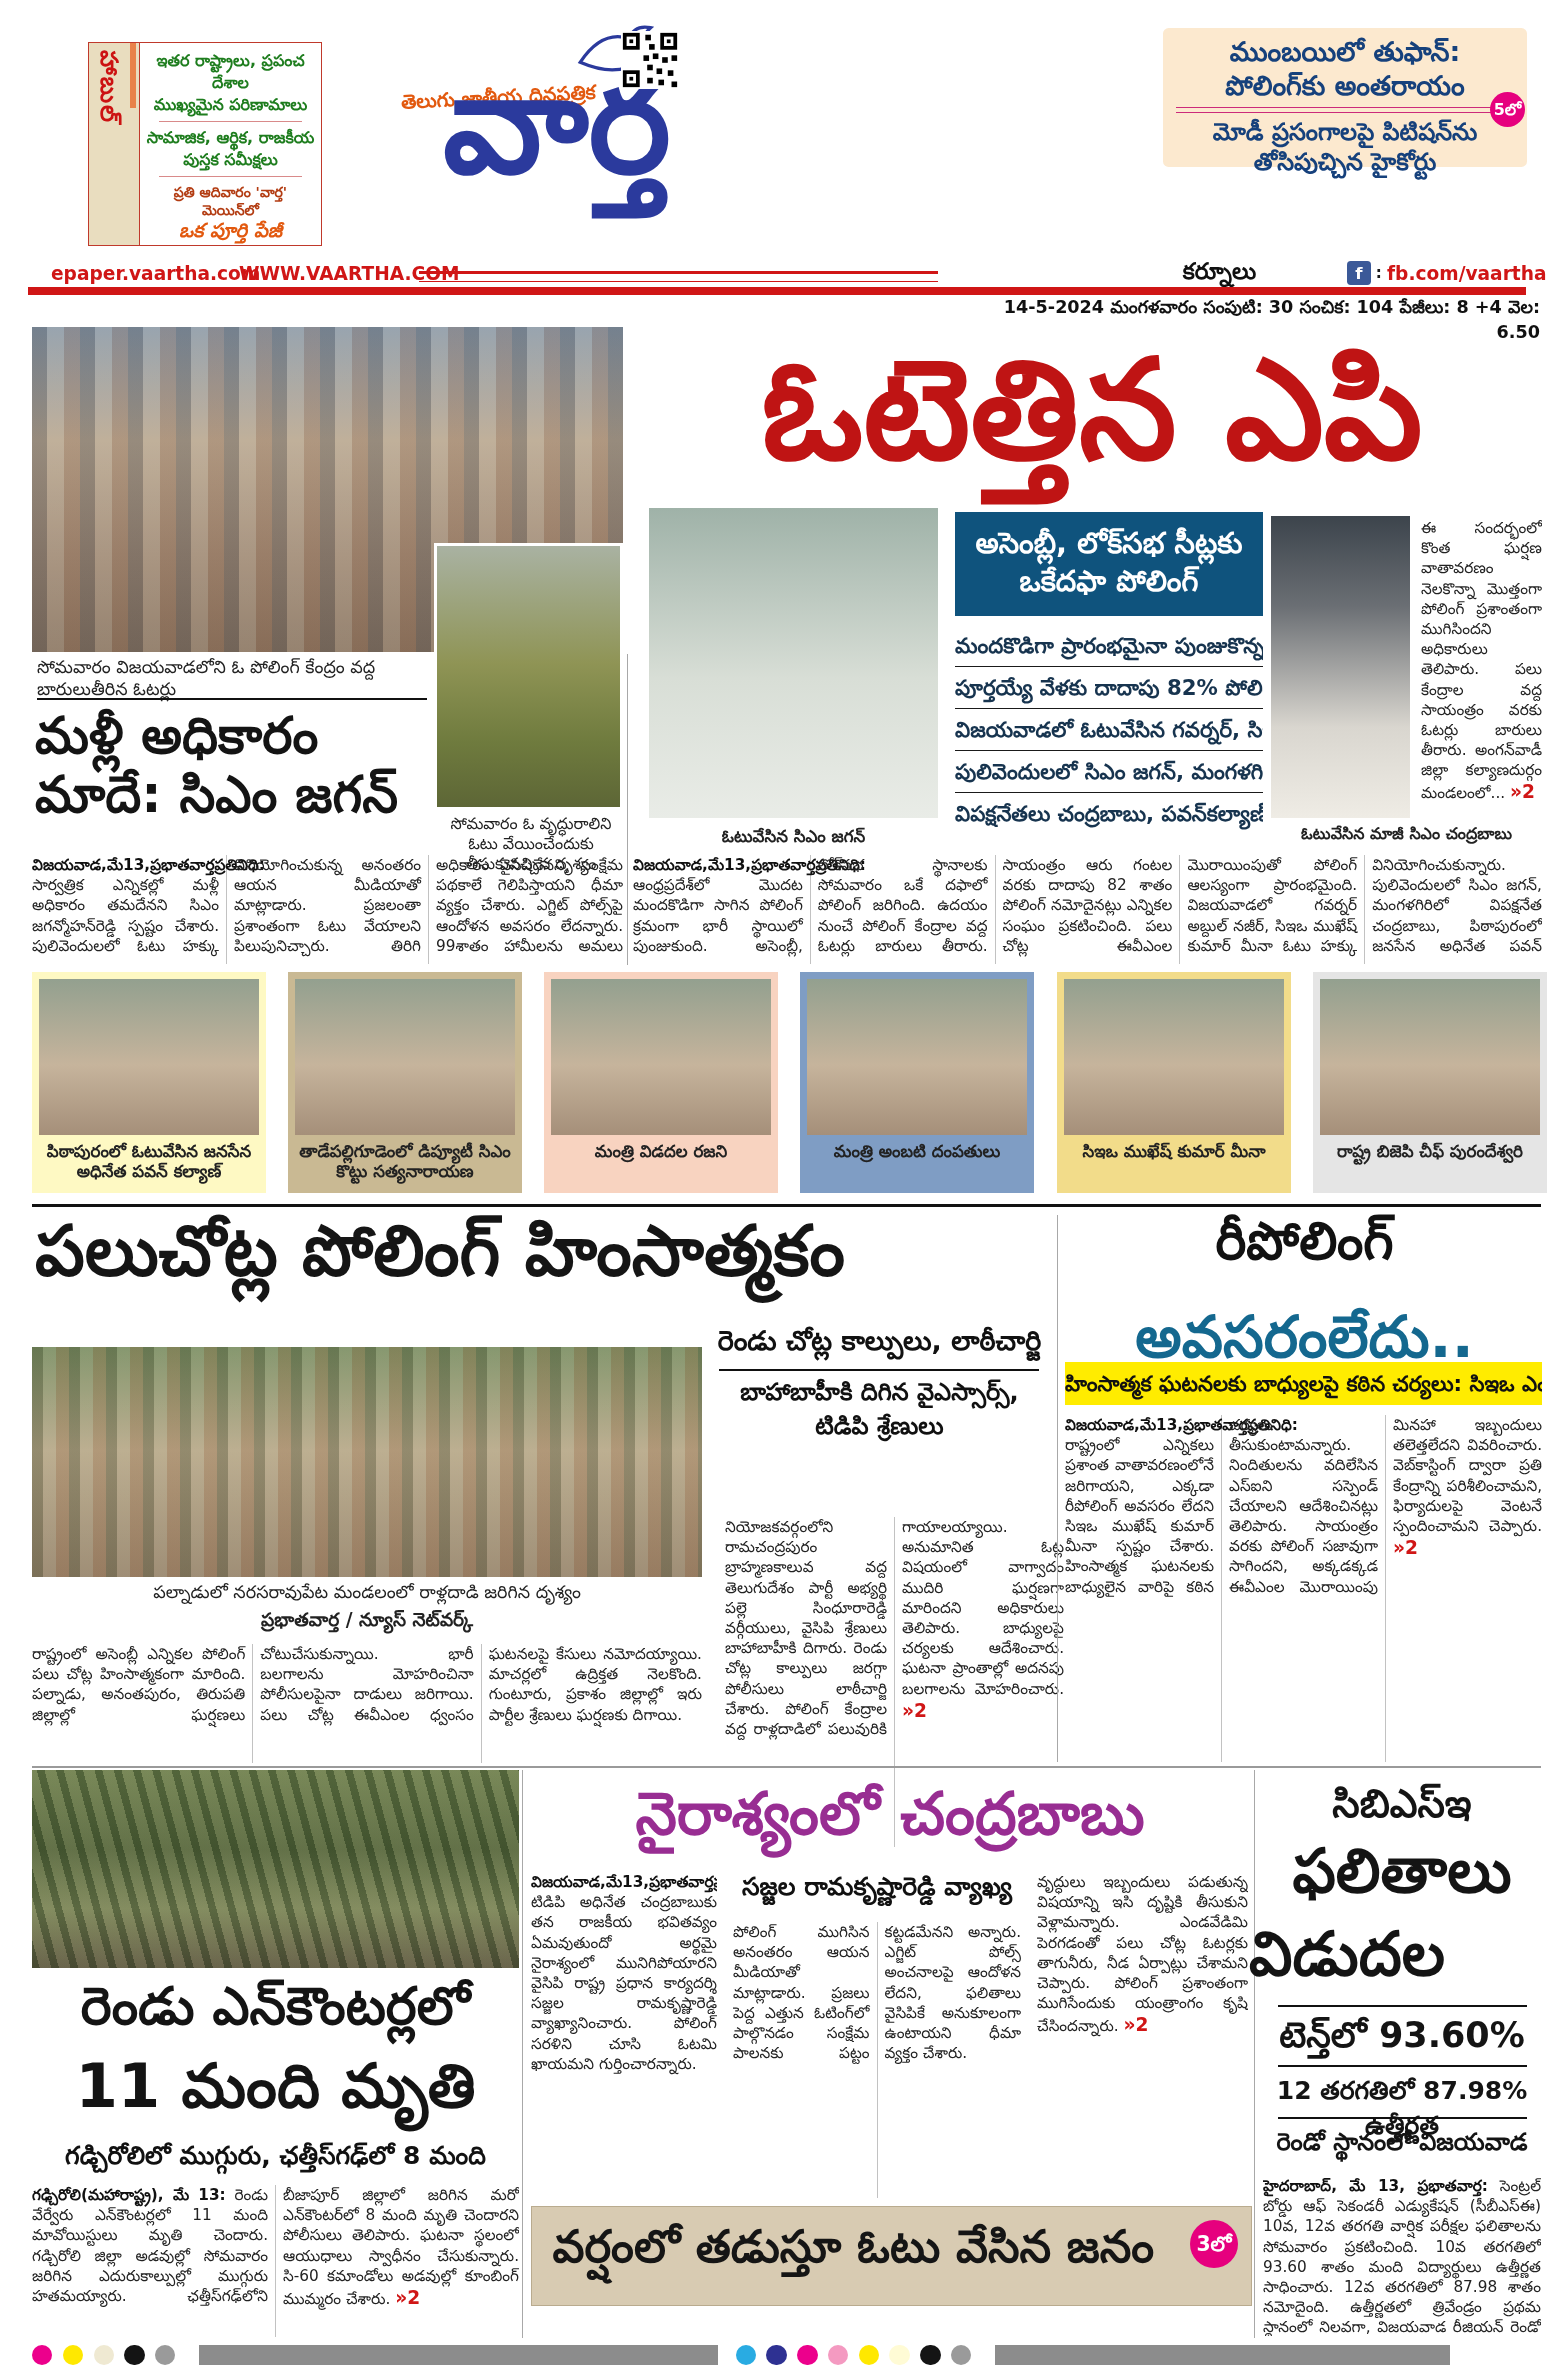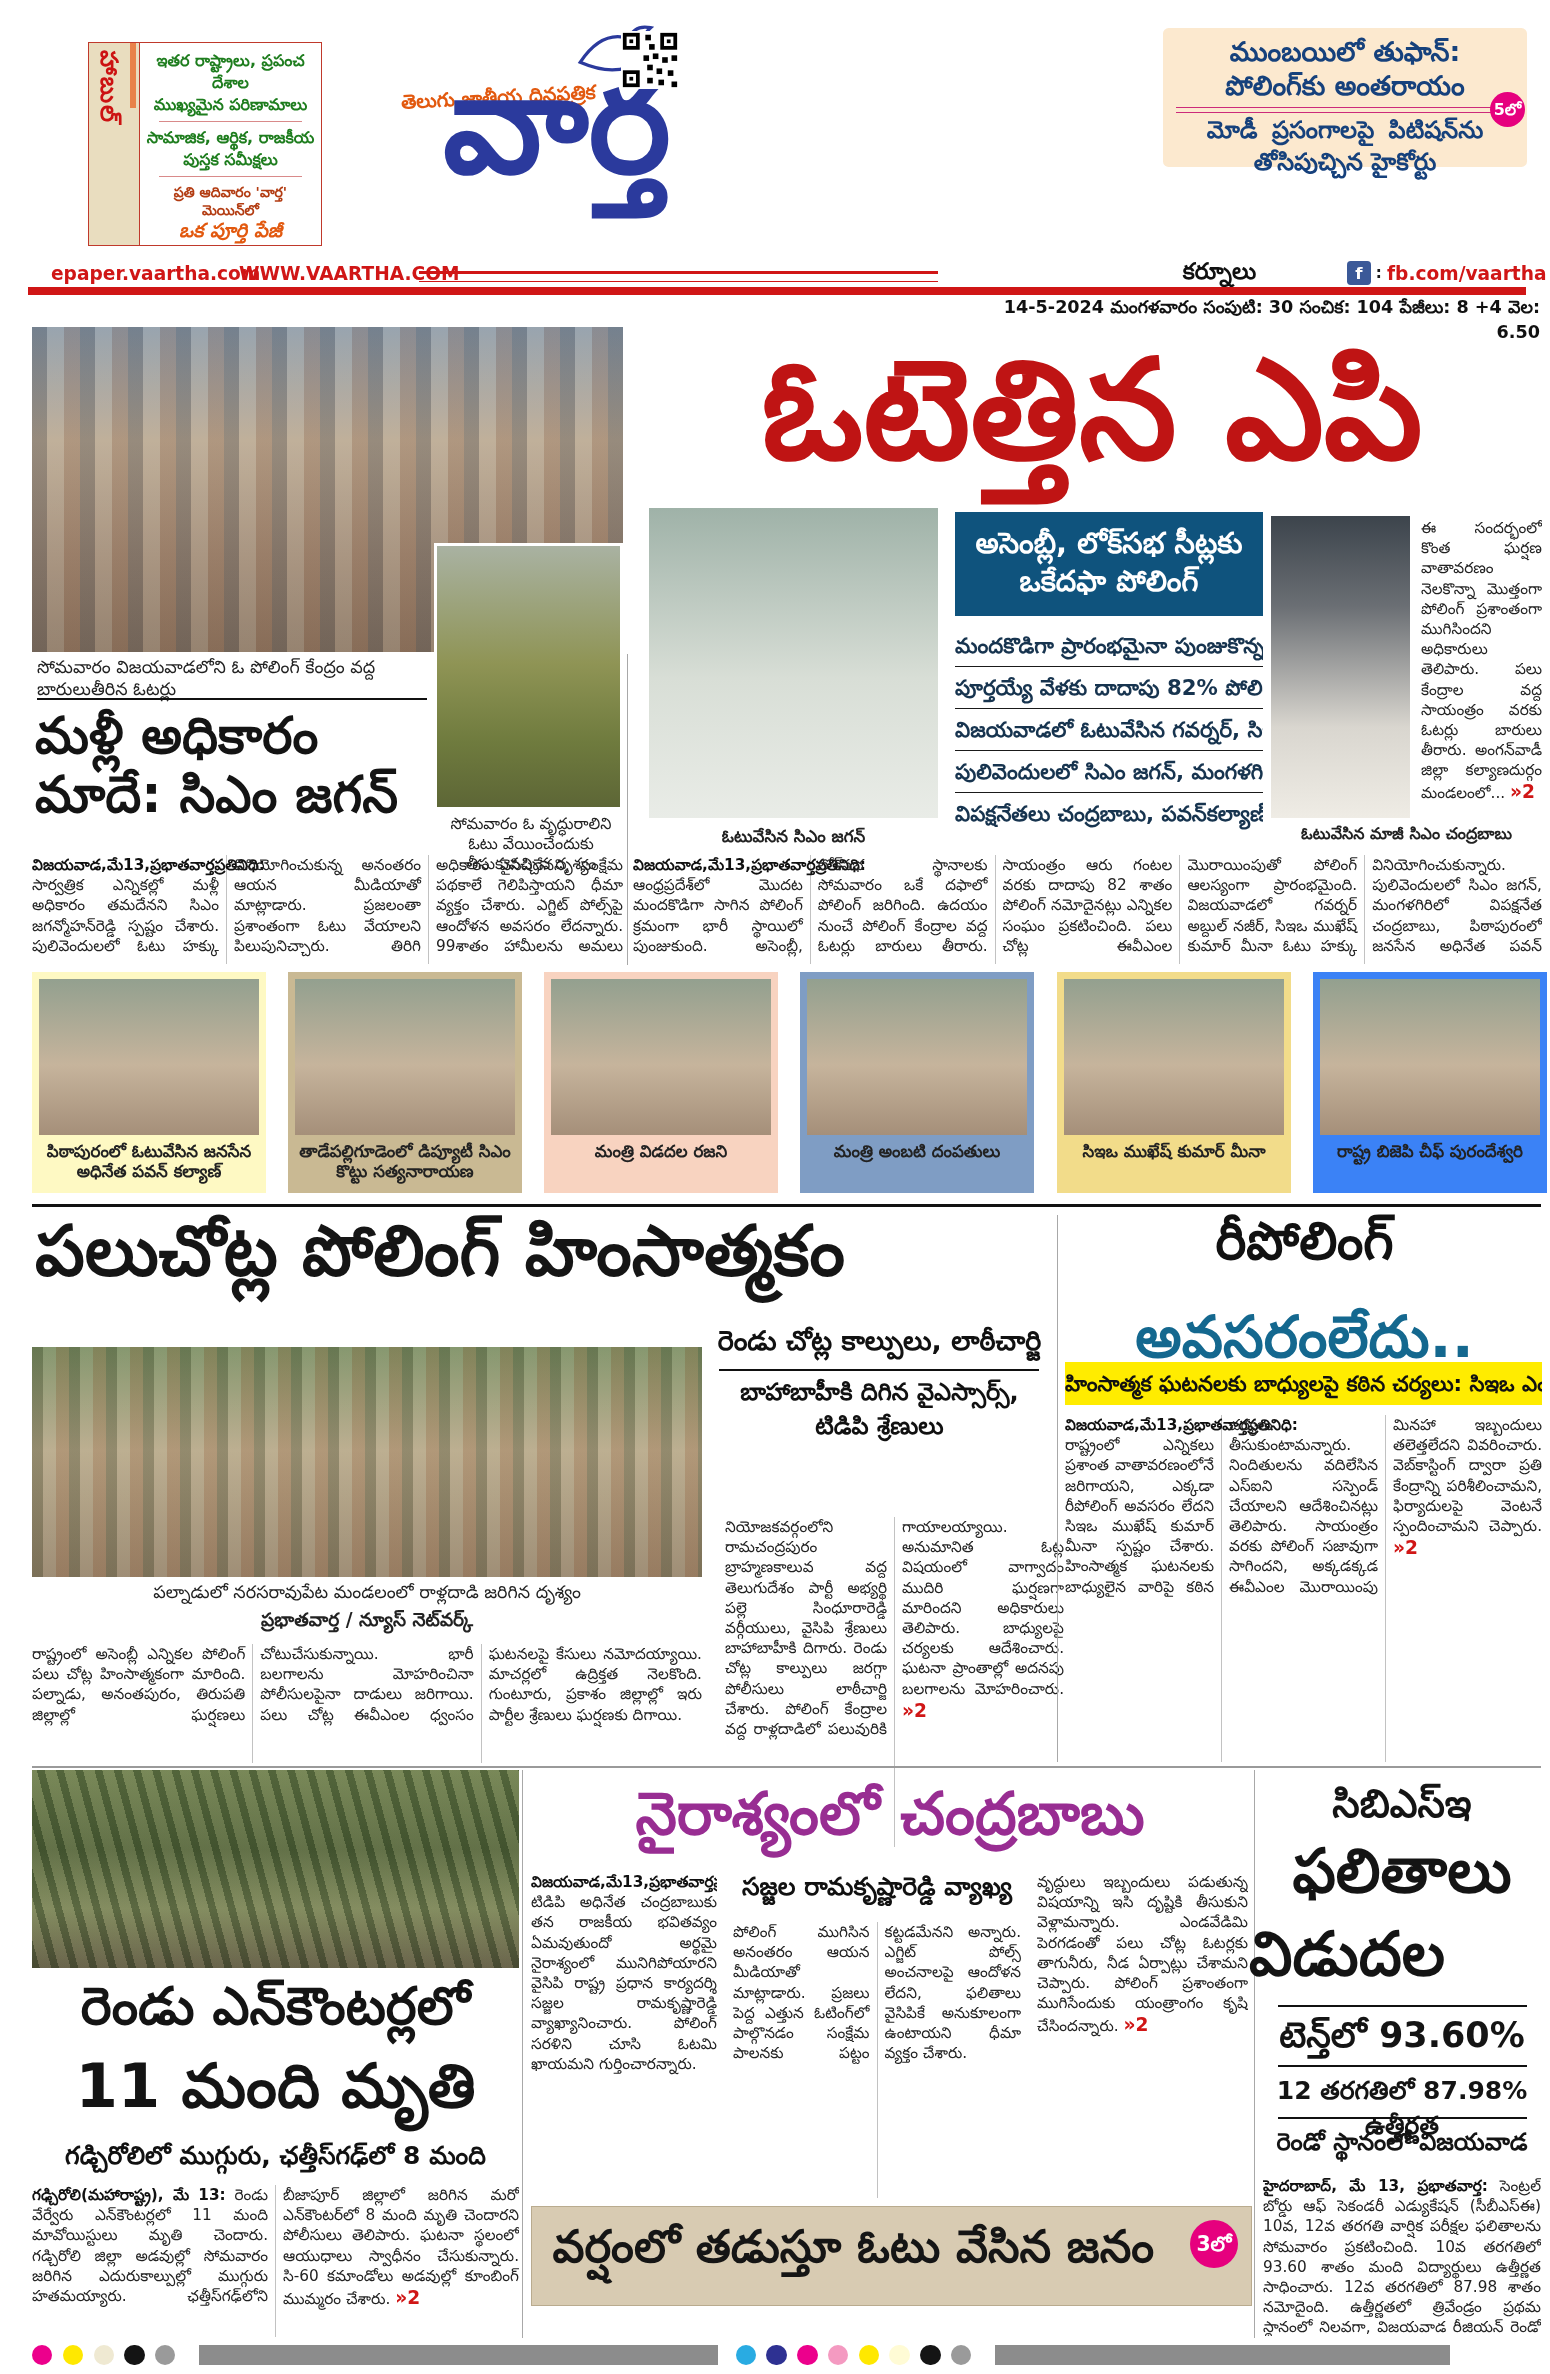--- a/index.html
+++ b/index.html
@@ -102,21 +102,21 @@
       <rect x="54" y="54" width="6" height="6" fill="#000"></rect>
   </svg>
 
   <div class="abs" style="left:1163px;top:28px;width:364px;height:132px;background:#fce9cf;border-radius:5.6px;text-align:center;padding-top:7.4px;">
     <div style="color:#16417c;font-weight:bold;font-size:27px;line-height:1.25;">ముంబయిలో తుఫాన్:</div>
     <div style="color:#16417c;font-weight:bold;font-size:27px;line-height:1.25;">పోలింగ్‌కు అంతరాయం</div>
     <div style="position:relative;margin:3.7px 13px;">
       <div style="height:4.6px;border-top:1.9px solid #cc2a7a;border-bottom:1.9px solid #cc2a7a;"></div>
       <div class="badge-pink" style="position:absolute;right:-11px;top:-15px;width:35px;height:35px;line-height:35px;font-size:16px;">5లో</div>
     </div>
-    <div style="color:#16417c;font-weight:bold;font-size:24px;line-height:1.25;font-family:Liberation Mono, monospace;">మోడీ ప్రసంగాలపై పిటిషన్‌ను</div>
+    <div style="color:#16417c;font-weight:bold;font-size:24px;line-height:1.25;">మోడీ ప్రసంగాలపై పిటిషన్‌ను</div>
     <div style="color:#16417c;font-weight:bold;font-size:24px;line-height:1.25;">తోసిపుచ్చిన హైకోర్టు</div>
   </div>
 
   <div class="abs" style="left:51px;top:263px;color:#d01616;font-weight:bold;font-size:18.6px;">epaper.vaartha.com</div>
   <div class="abs" style="left:239px;top:263px;color:#d01616;font-weight:bold;font-size:18.6px;">WWW.VAARTHA.COM</div>
 
   <div class="abs" style="left:419px;top:271px;width:519px;height:7.4px;border-top:3.7px solid #d01616;border-bottom:1.9px solid #d01616;"></div>
 
   <div class="abs" style="left:1159px;top:258px;width:121px;text-align:center;font-weight:bold;font-size:23px;color:#111;">కర్నూలు</div>
 
@@ -195,21 +195,21 @@
     <div class="fcap">మంత్రి విడదల రజని</div>
   </div>
   <div class="frame" style="left: 800px; background: rgb(127, 157, 196);">
     <div class="fph photo ph-strip"></div>
     <div class="fcap">మంత్రి అంబటి దంపతులు</div>
   </div>
   <div class="frame" style="left: 1057px; background: rgb(242, 220, 138);">
     <div class="fph photo ph-strip"></div>
     <div class="fcap">సిఇఒ ముఖేష్ కుమార్ మీనా</div>
   </div>
-  <div class="frame" style="left: 1313px; background: #3b82f6;">
+  <div class="frame" style="left: 1313px; background: #e5e5e5;">
     <div class="fph photo ph-strip"></div>
     <div class="fcap">రాష్ట్ర బిజెపి చీఫ్ పురందేశ్వరి</div>
   </div>
 
   <div class="abs rule-h" style="left:32px;top:1204px;width:1509px;height:2.8px;"></div>
 
   <div class="abs" style="left:35px;top:1213px;width:1011px;font-size:70px;font-weight:bold;color:#151515;line-height:1.1;white-space:nowrap;">పలుచోట్ల పోలింగ్ హింసాత్మకం</div>
 
   <div class="abs photo ph-crowd" style="left:32px;top:1347px;width:670px;height:230px;"></div>
   <div class="abs cap cap-c" style="left:32px;top:1582px;width:670px;">పల్నాడులో నరసరావుపేట మండలంలో రాళ్లదాడి జరిగిన దృశ్యం</div>

